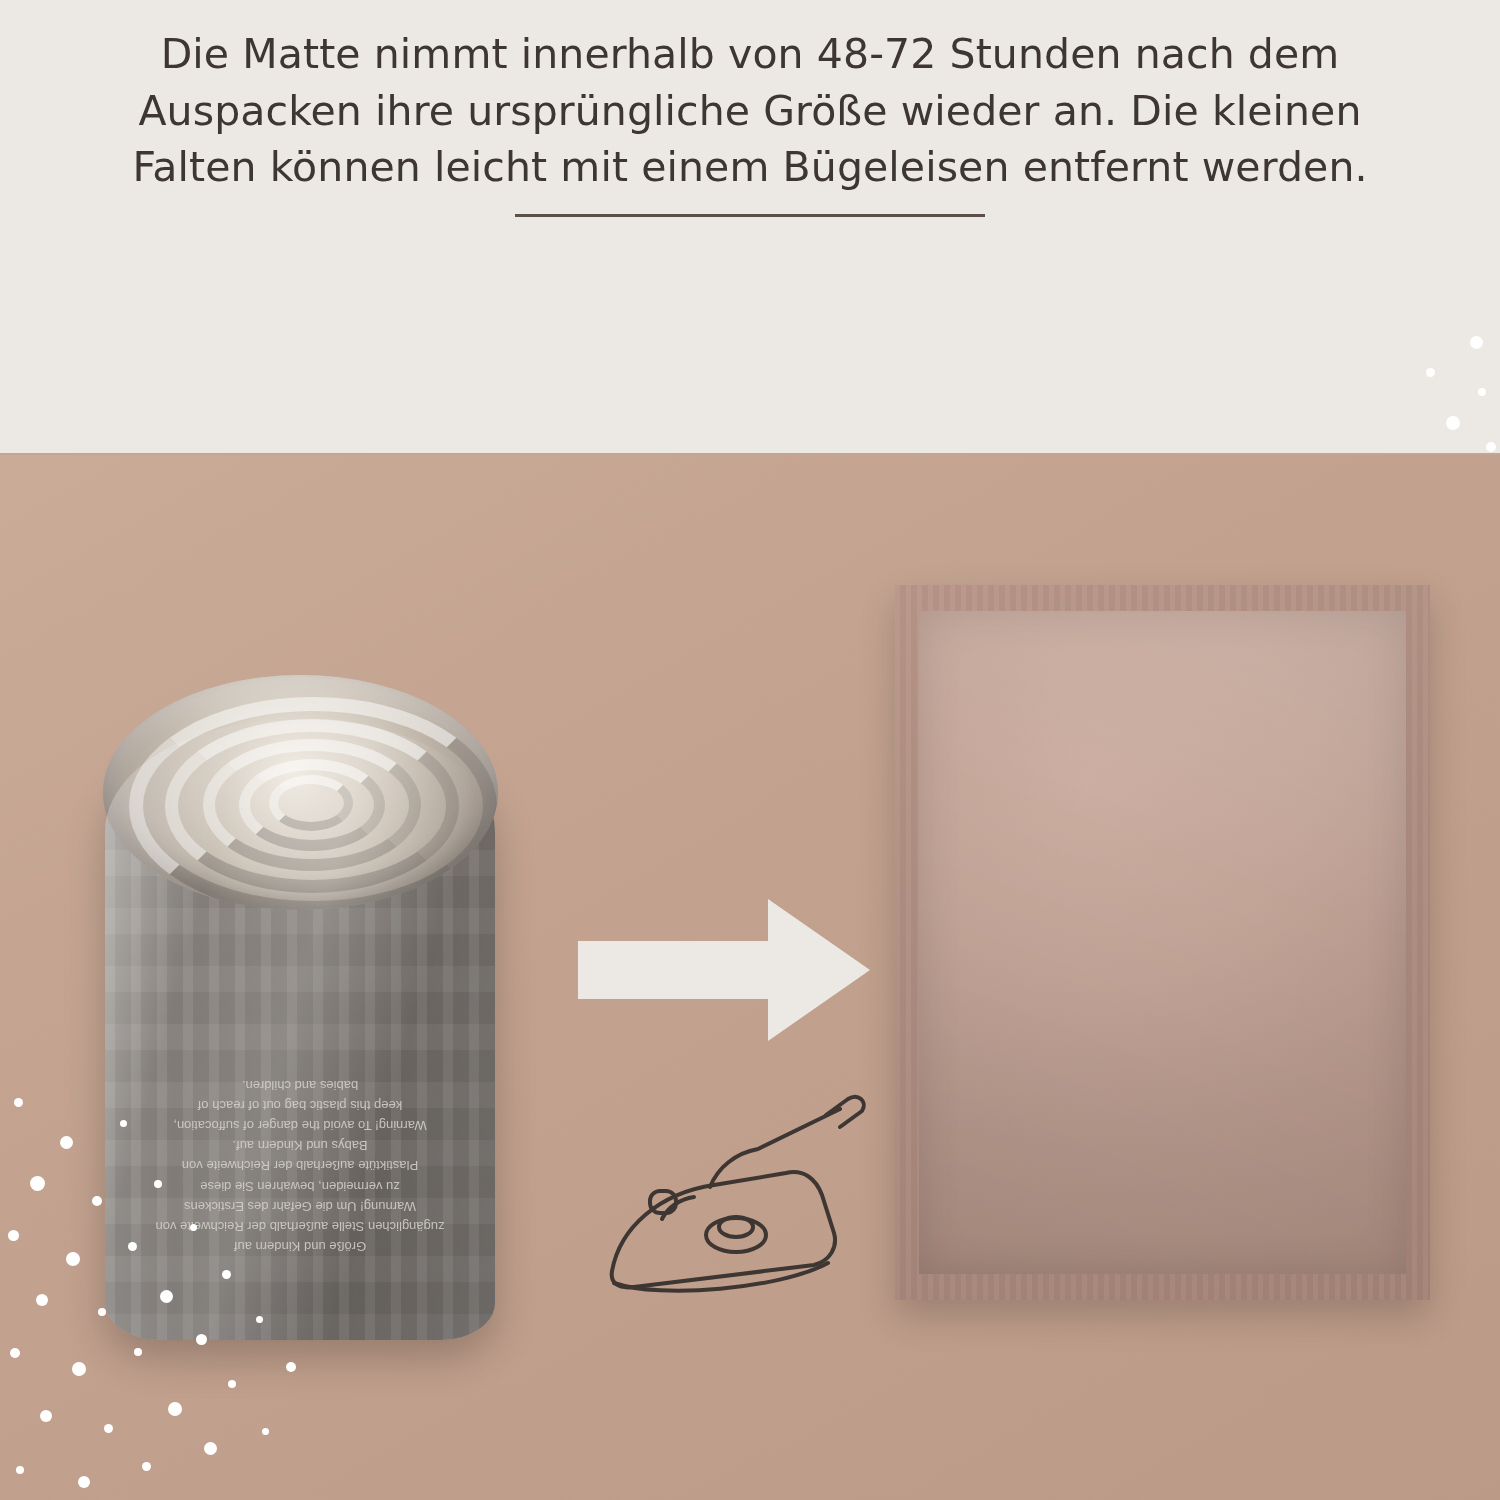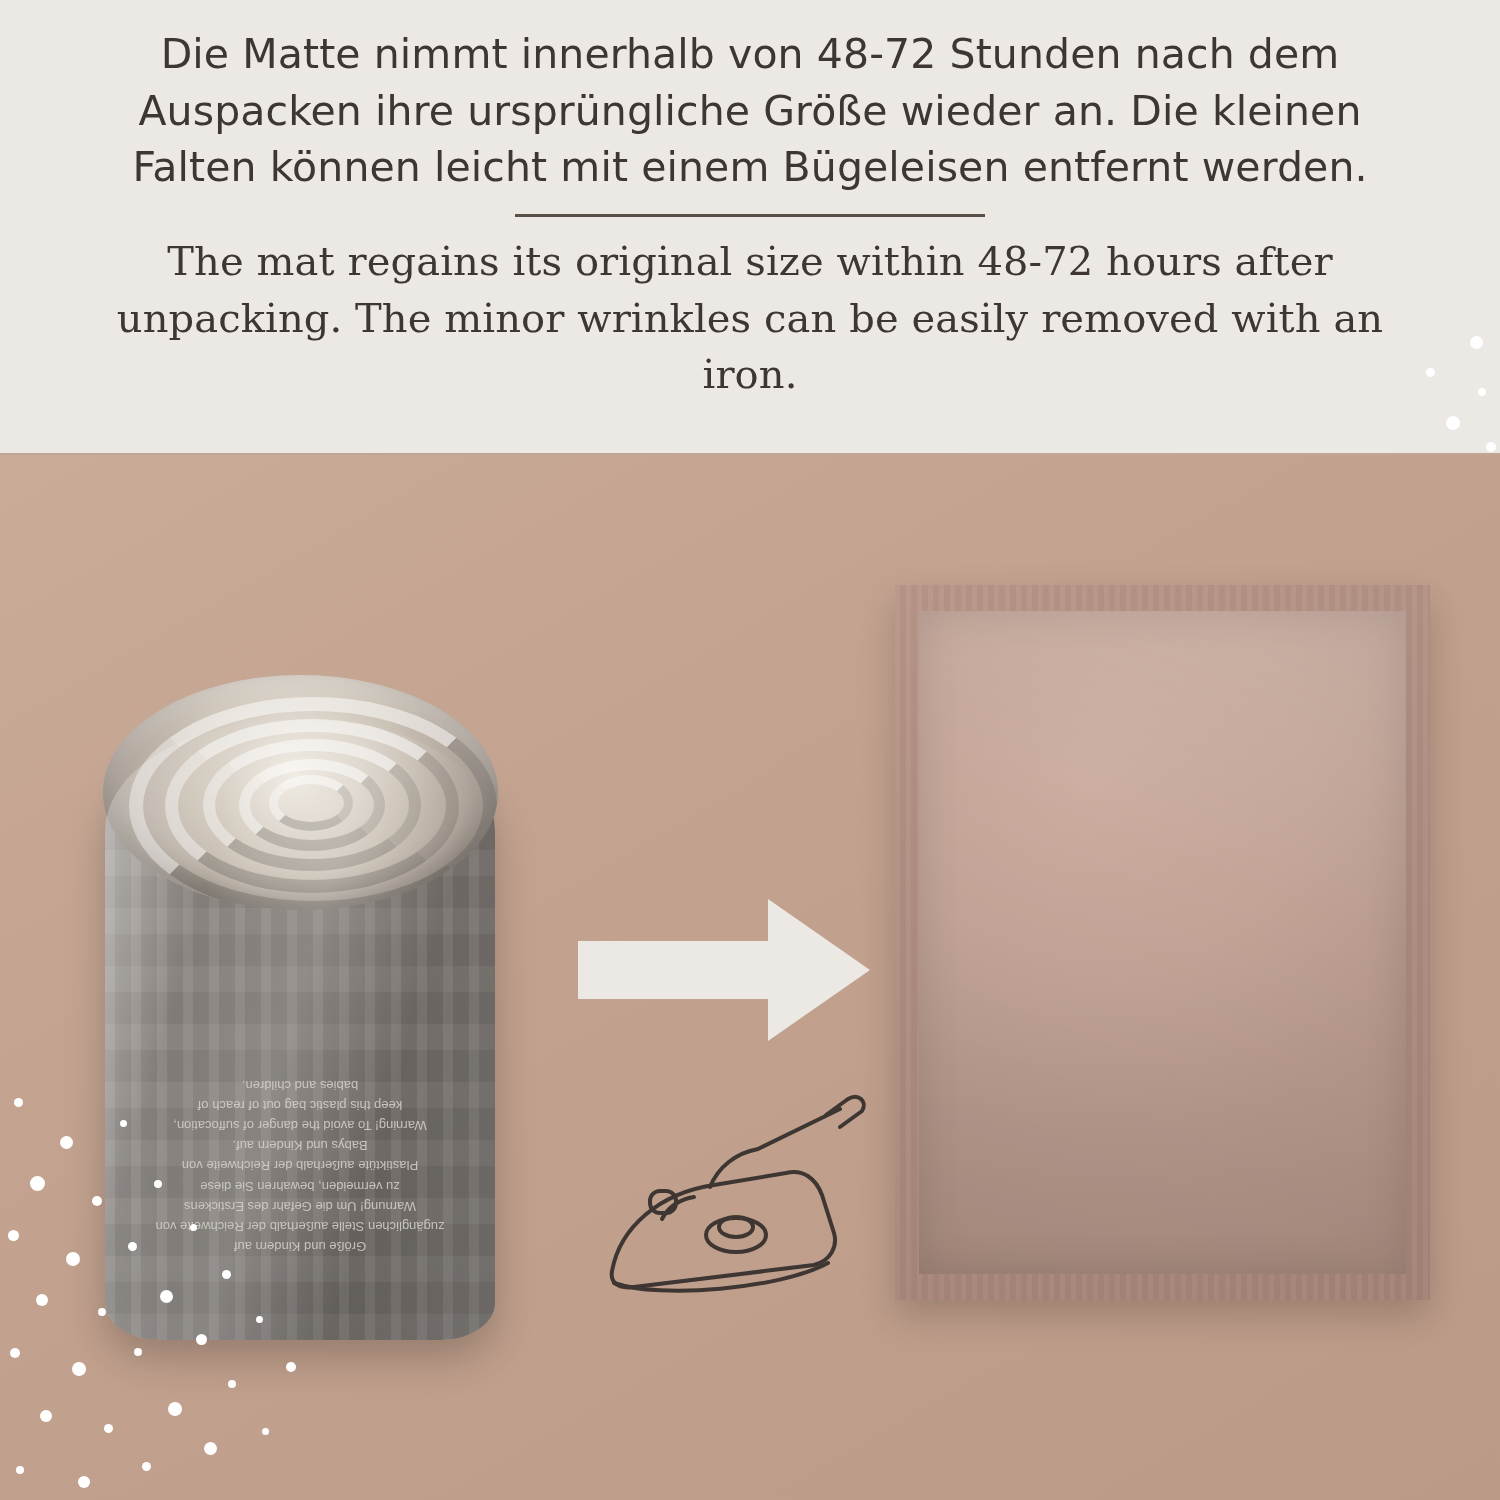--- a/index.html
+++ b/index.html
@@ -219,21 +219,20 @@
   }
 </style>
 </head>
 <body>
 
 <div class="canvas">
 
   <div class="top-panel">
     <p class="txt txt-de">Die Matte nimmt innerhalb von 48-72 Stunden nach dem Auspacken ihre ursprüngliche Größe wieder an. Die kleinen Falten können leicht mit einem Bügeleisen entfernt werden.</p>
     <div class="rule"></div>
-    <p class="txt txt-en">The mat regains its original size within 48-72 hours after unpacking. The minor wrinkles can be easily removed with an iron.</p>
   </div>
 
   <div class="dots dots-topright">
     <div class="dot" style="left:170px; top:6px;  width:13px; height:13px;"></div>
     <div class="dot" style="left:126px; top:38px; width:9px;  height:9px;"></div>
     <div class="dot" style="left:178px; top:58px; width:8px;  height:8px;"></div>
     <div class="dot" style="left:146px; top:86px; width:14px; height:14px;"></div>
     <div class="dot" style="left:186px; top:112px;width:10px; height:10px;"></div>
     <div class="dot" style="left:120px; top:130px;width:7px;  height:7px;"></div>
     <div class="dot" style="left:160px; top:158px;width:12px; height:12px;"></div>

